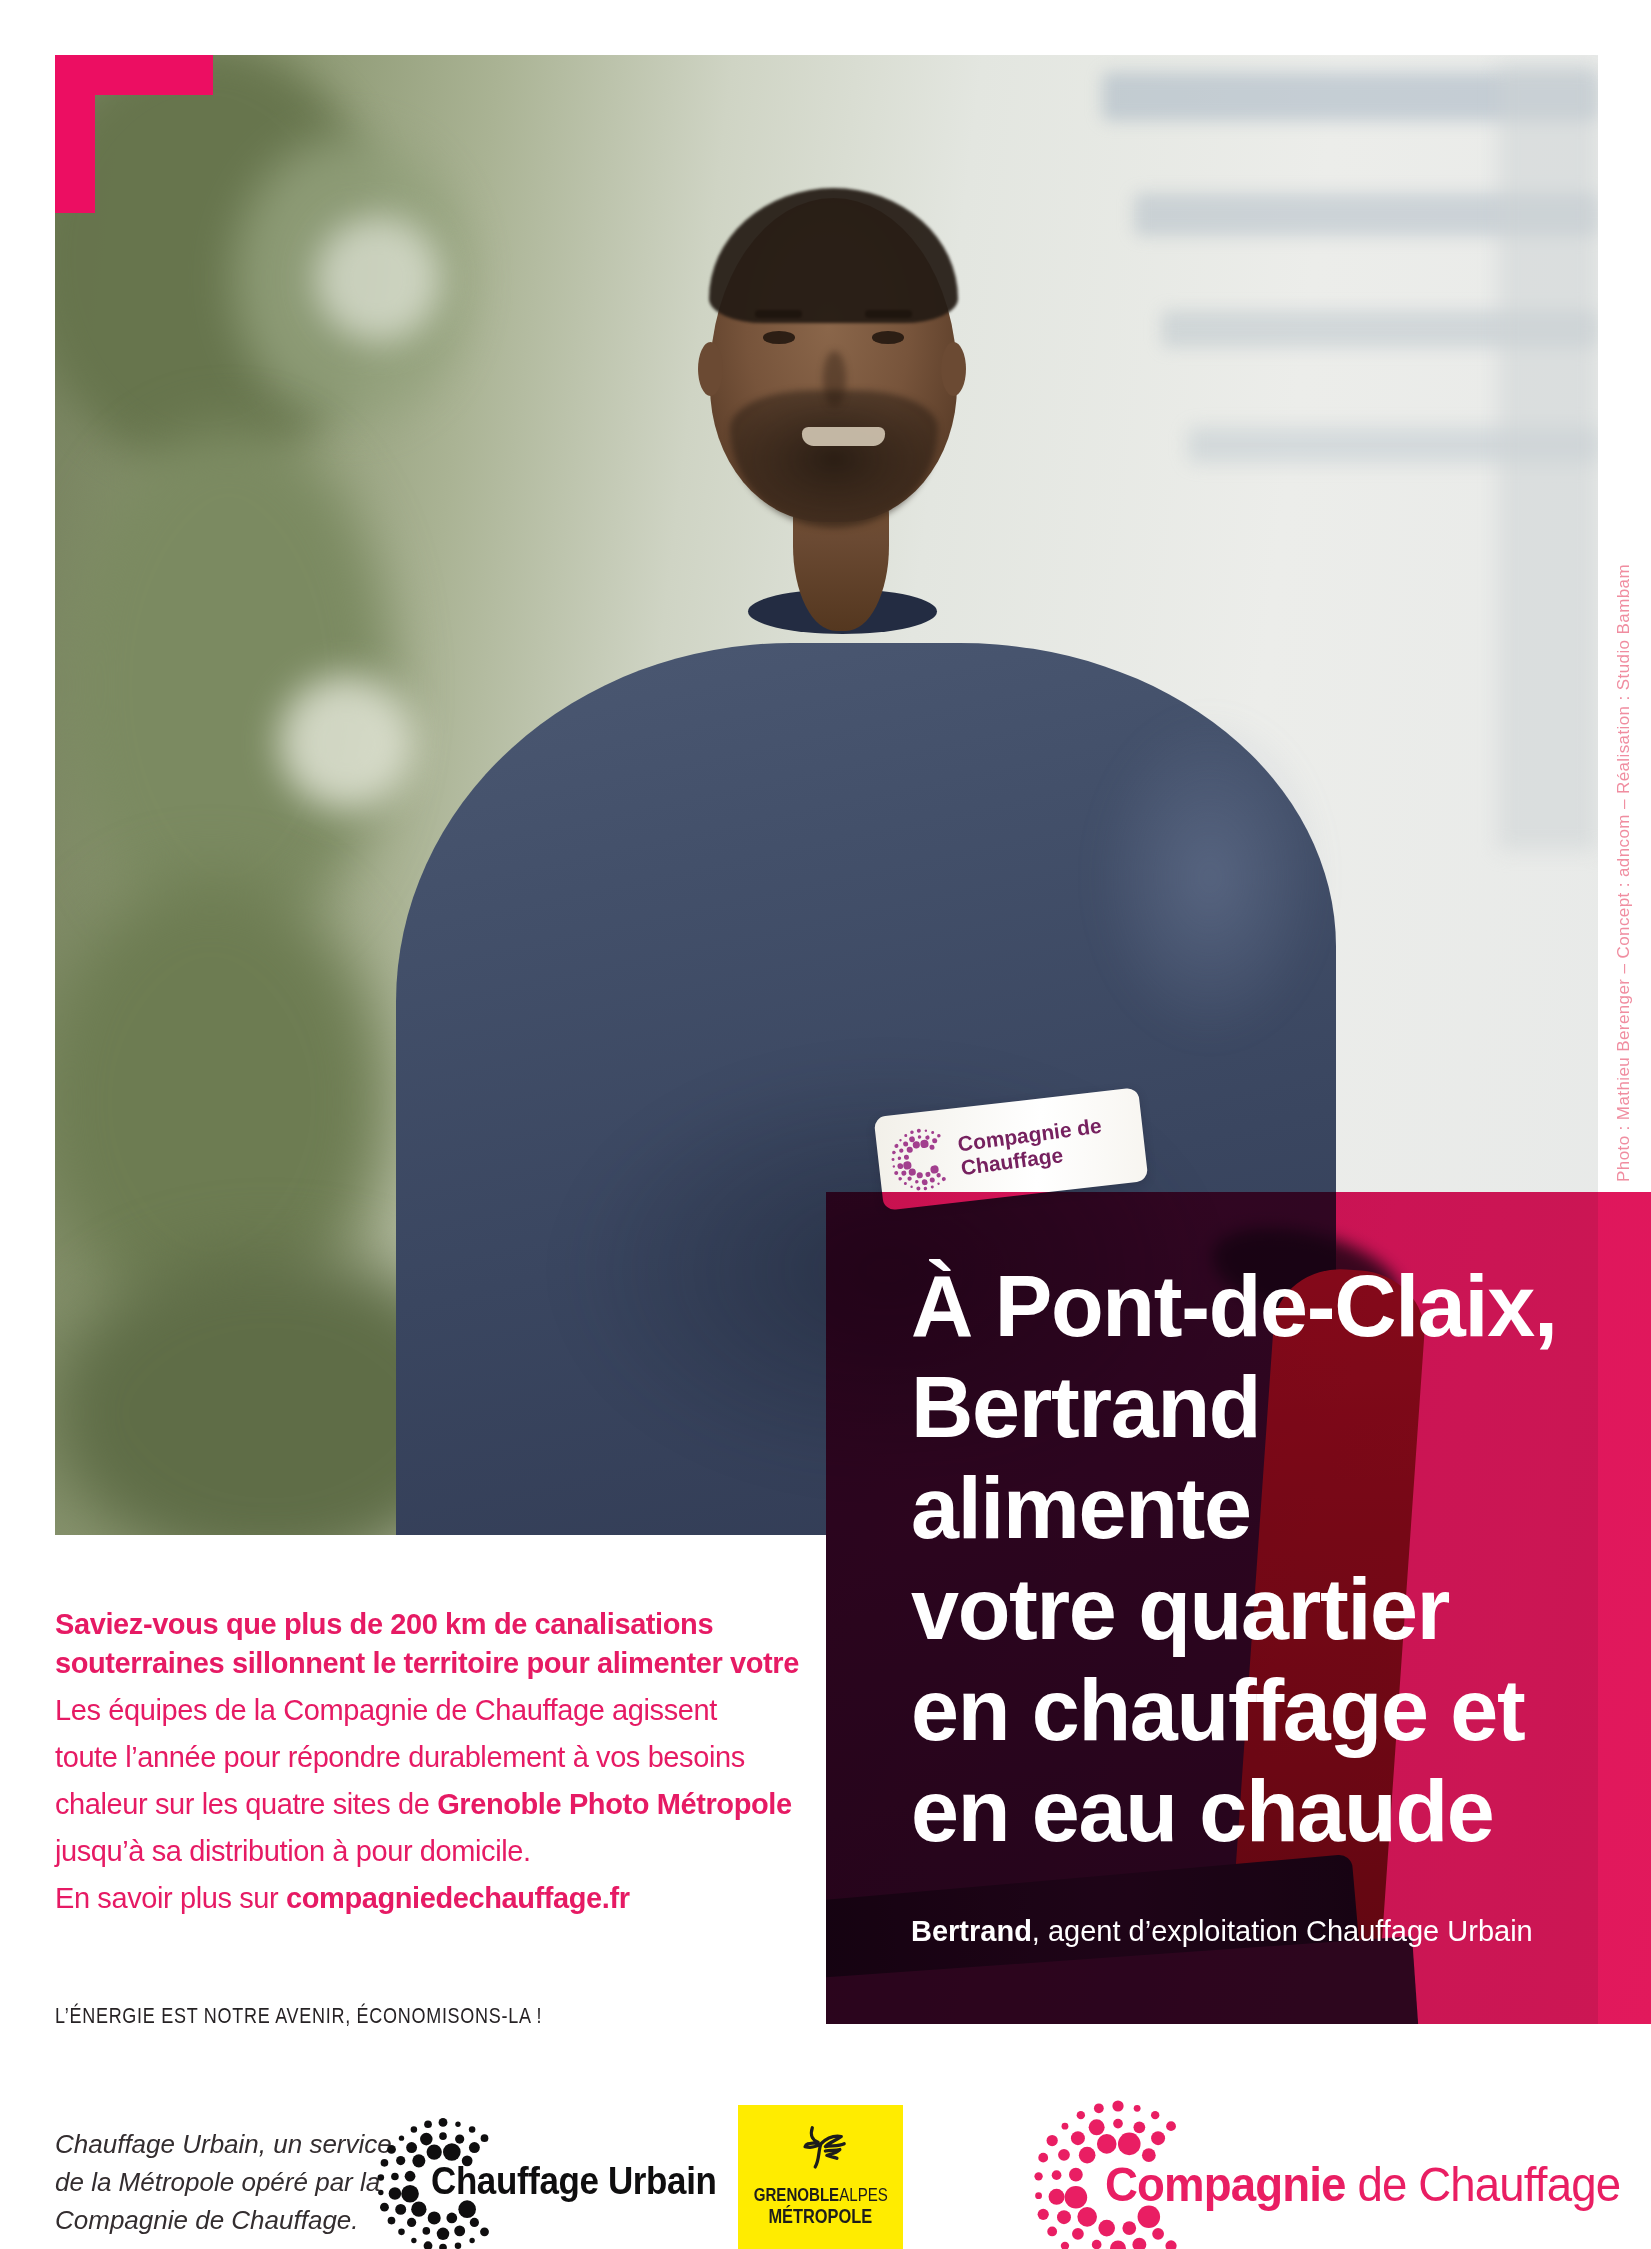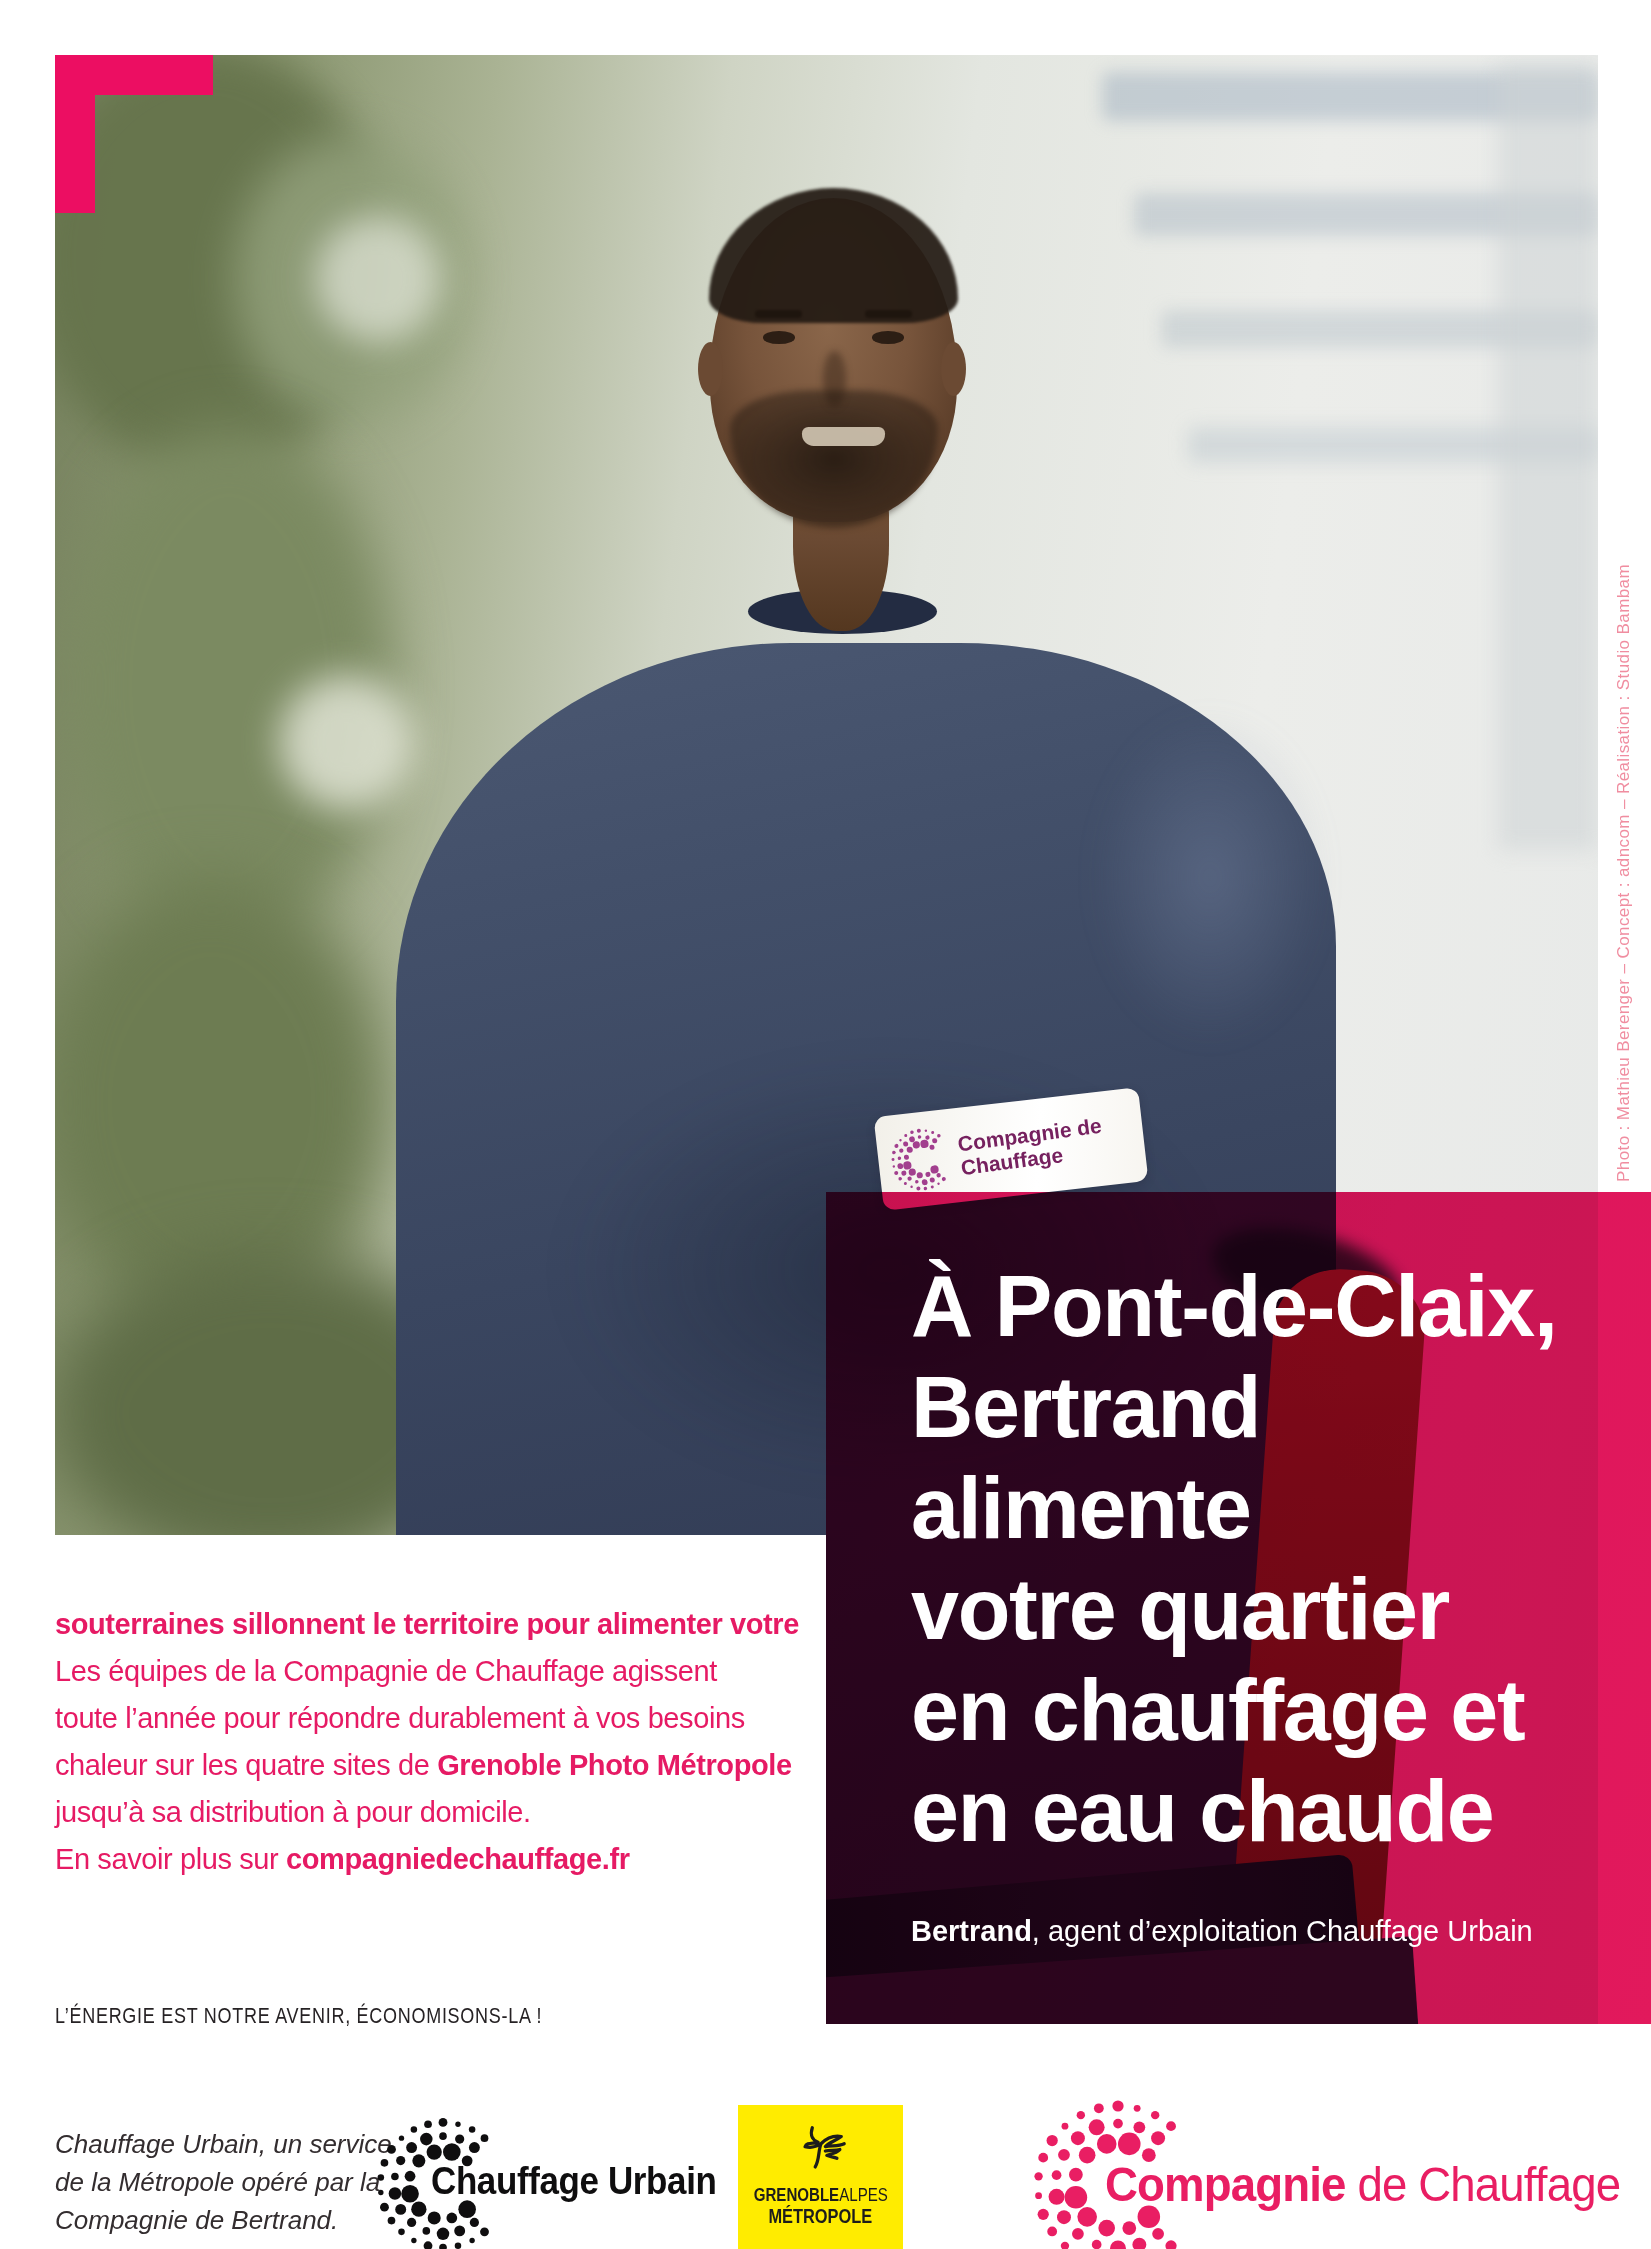--- a/index.html
+++ b/index.html
@@ -275,34 +275,35 @@
       <div>votre quartier</div>
       <div>en chauffage et</div>
       <div>en eau chaude</div>
     </div>
 
   <div class="abs caption">
     <span class="nm">Bertrand</span><span class="role">, agent d’exploitation Chauffage Urbain</span>
   </div>
 
   <div class="abs body-block" id="bodyBlock" style="color: rgb(230, 26, 100);">
+      <div class="ln b">Saviez-vous que plus de 200 km de canalisations</div>
       <div class="ln b">souterraines sillonnent le territoire pour alimenter votre</div>
       <div class="ln r"><span>Les équipes de la Compagnie de Chauffage agissent</span></div>
       <div class="ln r"><span>toute l’année pour répondre durablement à vos besoins</span></div>
       <div class="ln r"><span>chaleur sur les quatre sites de </span><span class="b">Grenoble Photo Métropole</span></div>
       <div class="ln r"><span>jusqu’à sa distribution à pour domicile.</span></div>
       <div class="ln r"><span>En savoir plus sur </span><span class="b">compagniedechauffage.fr</span></div>
     </div>
 
   <div class="abs energy">L’ÉNERGIE EST NOTRE AVENIR, ÉCONOMISONS-LA !</div>
 
   <div class="abs footer-note" id="footerNote">
       <div class="ln">Chauffage Urbain, un service</div>
       <div class="ln">de la Métropole opéré par la</div>
-      <div class="ln">Compagnie de Bertrand.</div>
+      <div class="ln">Compagnie de Chauffage.</div>
     </div>
 
   <svg class="abs cu-logo-ring" viewBox="-161 -161 322 322">
       <circle cx="92.8" cy="104.8" r="9.9" fill="#0f0e0f"></circle>
       <circle cx="65.1" cy="124.0" r="6.0" fill="#0f0e0f"></circle>
       <circle cx="33.5" cy="135.9" r="7.3" fill="#0f0e0f"></circle>
       <circle cx="0.0" cy="140.0" r="8.6" fill="#0f0e0f"></circle>
       <circle cx="-33.5" cy="135.9" r="9.9" fill="#0f0e0f"></circle>
       <circle cx="-65.1" cy="124.0" r="6.0" fill="#0f0e0f"></circle>
       <circle cx="-92.8" cy="104.8" r="7.3" fill="#0f0e0f"></circle>

